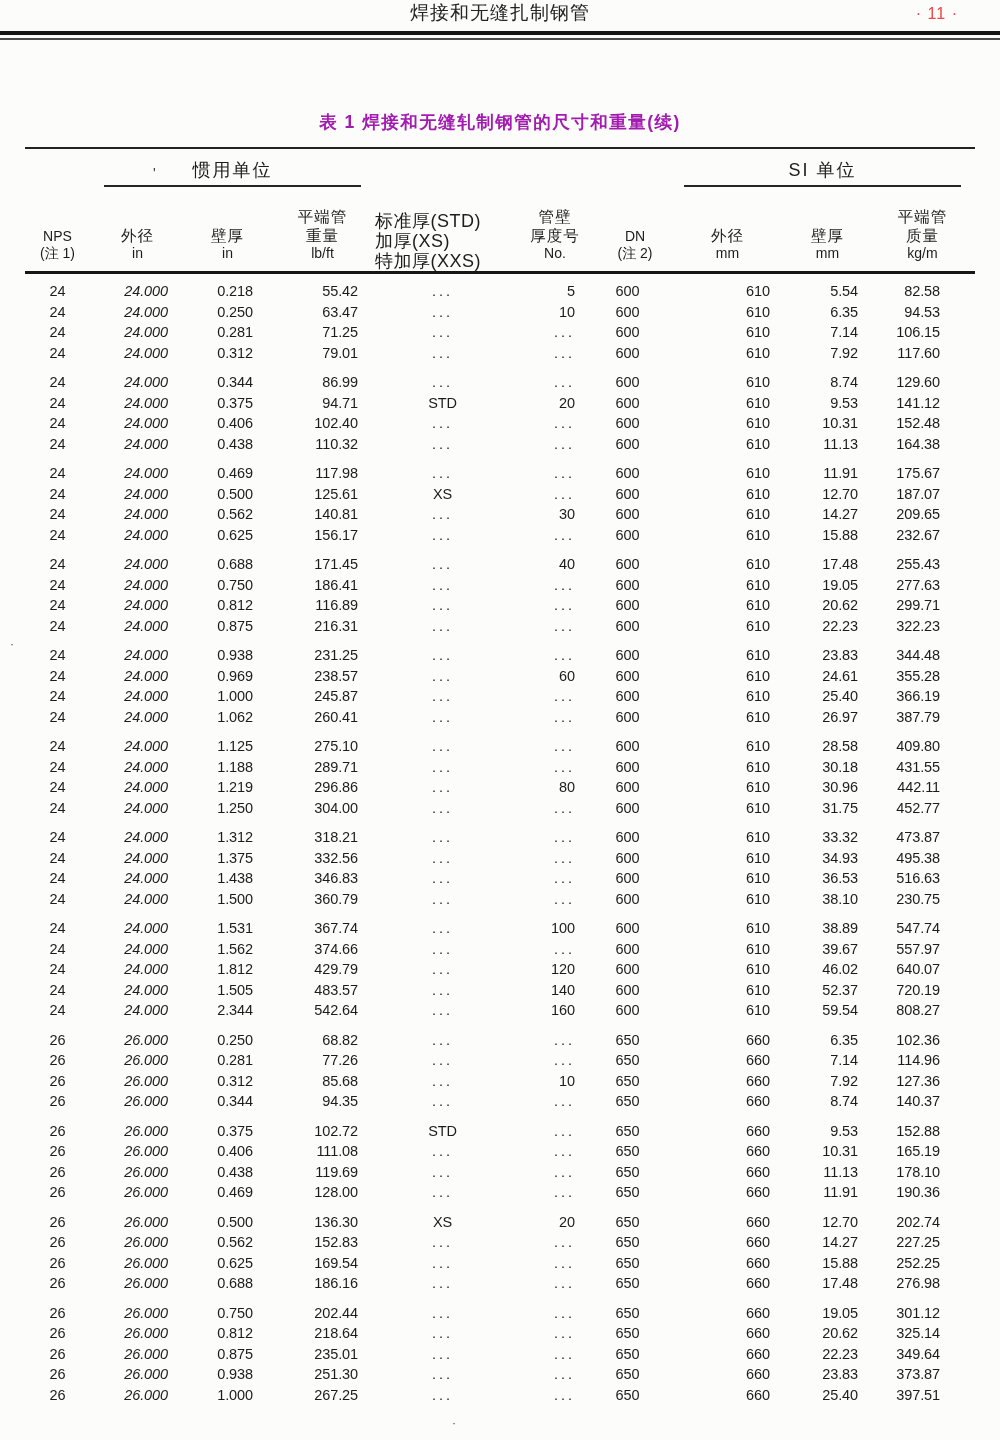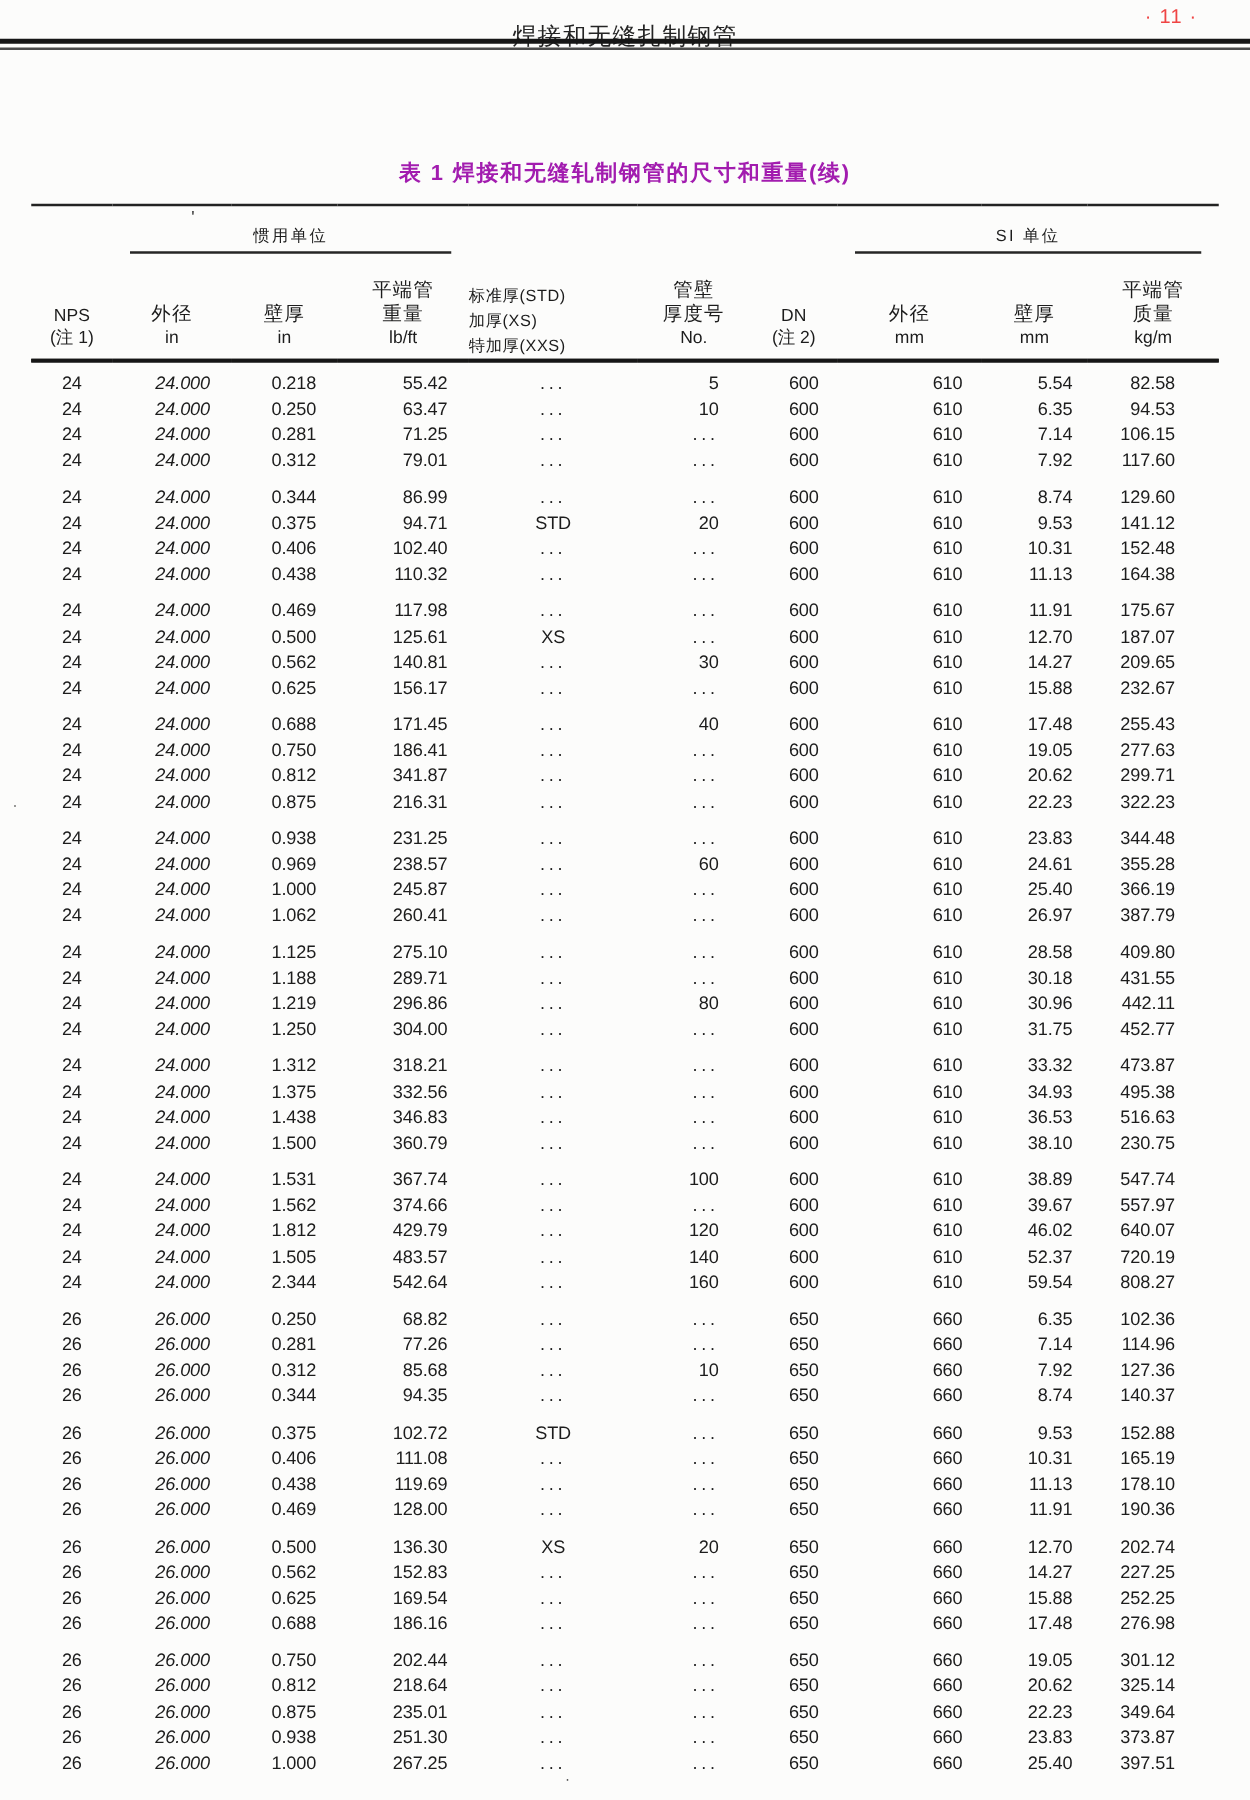--- a/index.html
+++ b/index.html
@@ -3,21 +3,21 @@
 <meta charset="utf-8">
 <style>
   html,body{margin:0;padding:0;}
   body{
     width:1000px;height:1440px;position:relative;overflow:hidden;
     background:#fcfcfb;color:#1c1c1c;
     font-family:"Liberation Sans","DejaVu Sans",sans-serif;
     -webkit-font-smoothing:antialiased;
   }
   
-  .page-header{position:relative;height:30px;padding-top:16px;}
+  .page-header{position:relative;height:30px;padding-top:0;}
   .page-header .doc-title{
     position:absolute;left:0;right:0;text-align:center;
     font-size:19px;letter-spacing:1px;color:#242424;
   }
   .page-header .page-no{
     position:absolute;right:42px;top:5px;font-size:16px;color:#ef4444;letter-spacing:1px;
   }
   .rule-thick{position:absolute;left:0;right:0;height:4px;background:#161616;top:31px;}
   .rule-thin{position:absolute;left:0;right:0;height:2px;background:#4a4a4a;top:38px;}
 
@@ -32,21 +32,21 @@
     border-collapse:collapse;table-layout:fixed;
     width:950px;margin:13px 0 0 25px;
     border-top:2.5px solid #222;
   }
   col.w0{width:65px}  col.w1{width:95px}  col.w2{width:85px}
   col.w3{width:105px} col.w4{width:135px} col.w5{width:90px}
   col.w6{width:70px}  col.w7{width:115px} col.w8{width:85px}
   col.w9{width:105px}
 
   thead th{font-weight:normal;padding:0;color:#1c1c1c;}
-  tr.span-row th{height:38px;vertical-align:bottom;font-size:13px;margin-top:14px;}
+  tr.span-row th{height:38px;vertical-align:bottom;font-size:18px;margin-top:14px;}
   .span-label{display:block;margin:0 14px;padding-bottom:3px;border-bottom:2px solid #262626;
     text-align:center;letter-spacing:2px;}
   th.std-cell{vertical-align:middle;text-align:left;font-size:15px;line-height:20px;letter-spacing:0.5px;}
   tr.col-row{border-bottom:3px solid #161616;}
   tr.col-row th{height:75px;vertical-align:bottom;padding-bottom:9px;text-align:center;}
   .hl-cn{font-size:15.5px;line-height:19px;letter-spacing:1px;}
   .hl-unit{font-size:14px;line-height:17px;letter-spacing:0;}
   .stray-mark{position:absolute;left:153px;top:165px;font-size:14px;color:#333;}
 
   tbody td{
@@ -54,21 +54,21 @@
     letter-spacing:-0.1px;white-space:nowrap;
   }
   tbody tr:first-child td{padding-top:7px;}
   tbody tr.gs td{padding-top:9px;}
   td.c0{text-align:center;}
   td.c1{text-align:right;padding-right:17px;font-style:italic;}
   td.c2{text-align:right;padding-right:17px;}
   td.c3{text-align:right;padding-right:17px;}
   td.c4{text-align:center;}
   td.c5{text-align:right;padding-right:25px;}
-  td.c6{text-align:right;padding-right:15px;}
+  td.c6{text-align:center;padding-right:15px;}
   td.c7{text-align:right;padding-right:15px;}
   td.c8{text-align:right;padding-right:12px;}
   td.c9{text-align:right;padding-right:35px;}
   td.dots{letter-spacing:3px;}
 
   .artifact-dot{position:absolute;font-size:12px;color:#444;}
   .artifact-dot.bottom{left:452px;top:1416px;}
   .artifact-dot.left{left:10px;top:637px;}
 </style>
 </head>
@@ -323,21 +323,21 @@
         <td class="c5 dots">...</td>
         <td class="c6">600</td>
         <td class="c7">610</td>
         <td class="c8">19.05</td>
         <td class="c9">277.63</td>
       </tr>
       <tr>
         <td class="c0">24</td>
         <td class="c1">24.000</td>
         <td class="c2">0.812</td>
-        <td class="c3">341.87</td>
+        <td class="c3">116.89</td>
         <td class="c4 dots">...</td>
         <td class="c5 dots">...</td>
         <td class="c6">600</td>
         <td class="c7">610</td>
         <td class="c8">20.62</td>
         <td class="c9">299.71</td>
       </tr>
       <tr>
         <td class="c0">24</td>
         <td class="c1">24.000</td>

